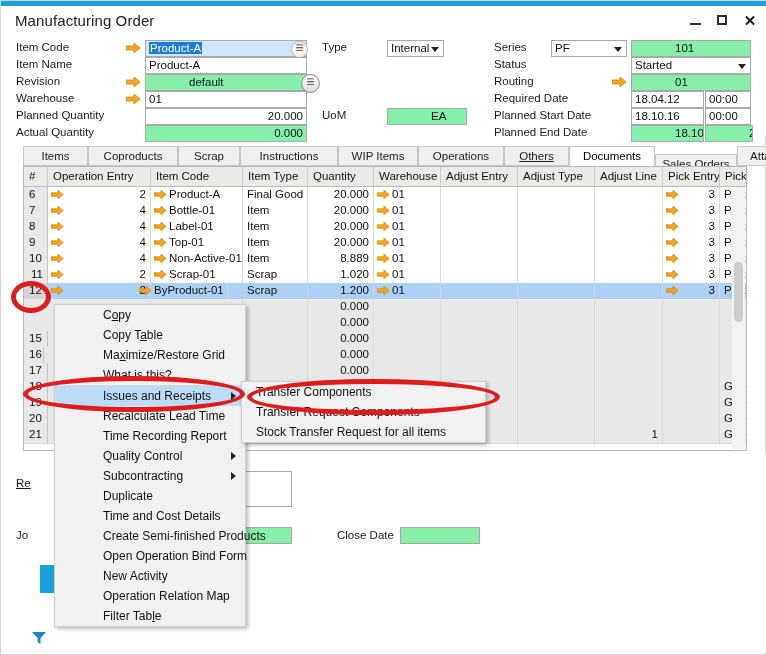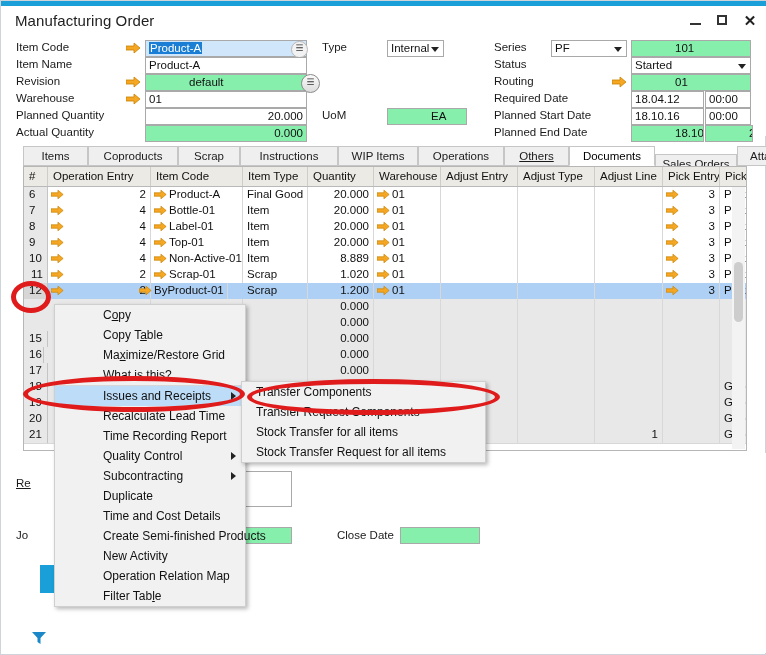--- a/index.html
+++ b/index.html
@@ -548,29 +548,29 @@
       <div class="mi"><span>Ma<span class="ul">x</span>imize/Restore Grid</span></div>
       <div class="mi sep-after"><span>W<span class="ul">h</span>at is this?</span></div>
       <div class="mi hl"><span>Issues and Receipts</span><span class="sub"></span></div>
       <div class="mi"><span>Recalculate Lead Time</span></div>
       <div class="mi"><span>Time Recording Report</span></div>
       <div class="mi"><span>Quality Control</span><span class="sub"></span></div>
       <div class="mi"><span>Subcontracting</span><span class="sub"></span></div>
       <div class="mi"><span>Duplicate</span></div>
       <div class="mi"><span>Time and Cost Details</span></div>
       <div class="mi"><span>Create Semi-finished Products</span></div>
+      <div class="mi"><span>Open Operation Bind Form</span></div>
       <div class="mi"><span>New Activity</span></div>
       <div class="mi"><span>Operation Relation Map</span></div>
       <div class="mi"><span>Filter Tab<span class="ul">l</span>e</span></div>
     </div>
 
   <div class="menu2" style="left:240px;top:380px;width:243px;" id="submenu">
       <div class="mi"><span>Transfer Components</span></div>
       <div class="mi"><span>Transfer Request Components</span></div>
-      <div class="mi"><span>Stock Transfer for all items</span></div>
       <div class="mi"><span>Stock Transfer Request for all items</span></div>
     </div>
 
   <div class="redring" style="left:10px;top:280px;width:40px;height:32px;"></div>
   <div class="redring" style="left:22px;top:375px;width:222px;height:36px;"></div>
   <div class="redring" style="left:246px;top:378px;width:253px;height:36px;"></div>
 
 </div>
 
 </body></html>

